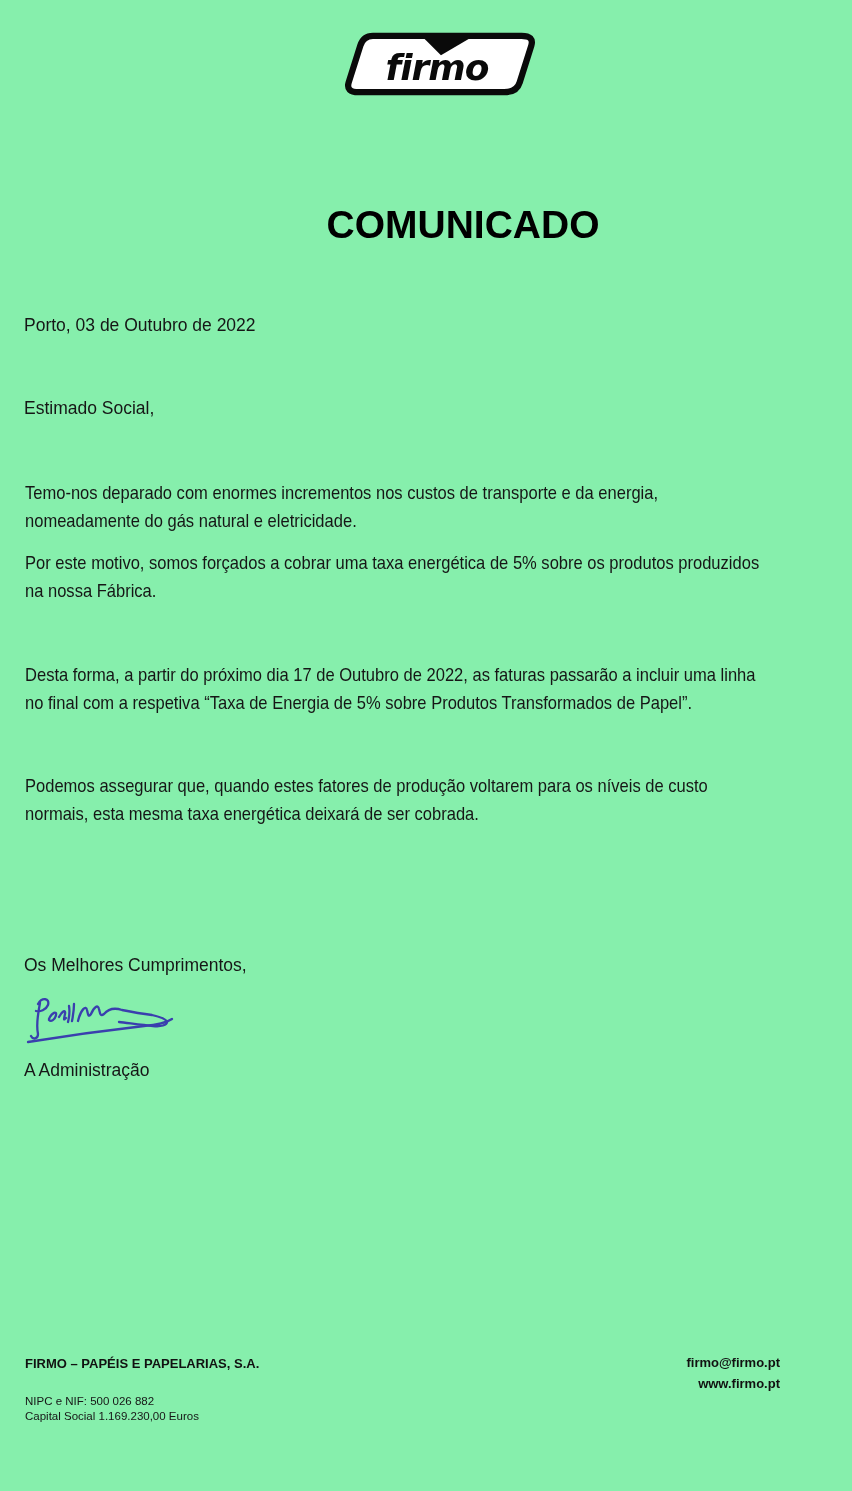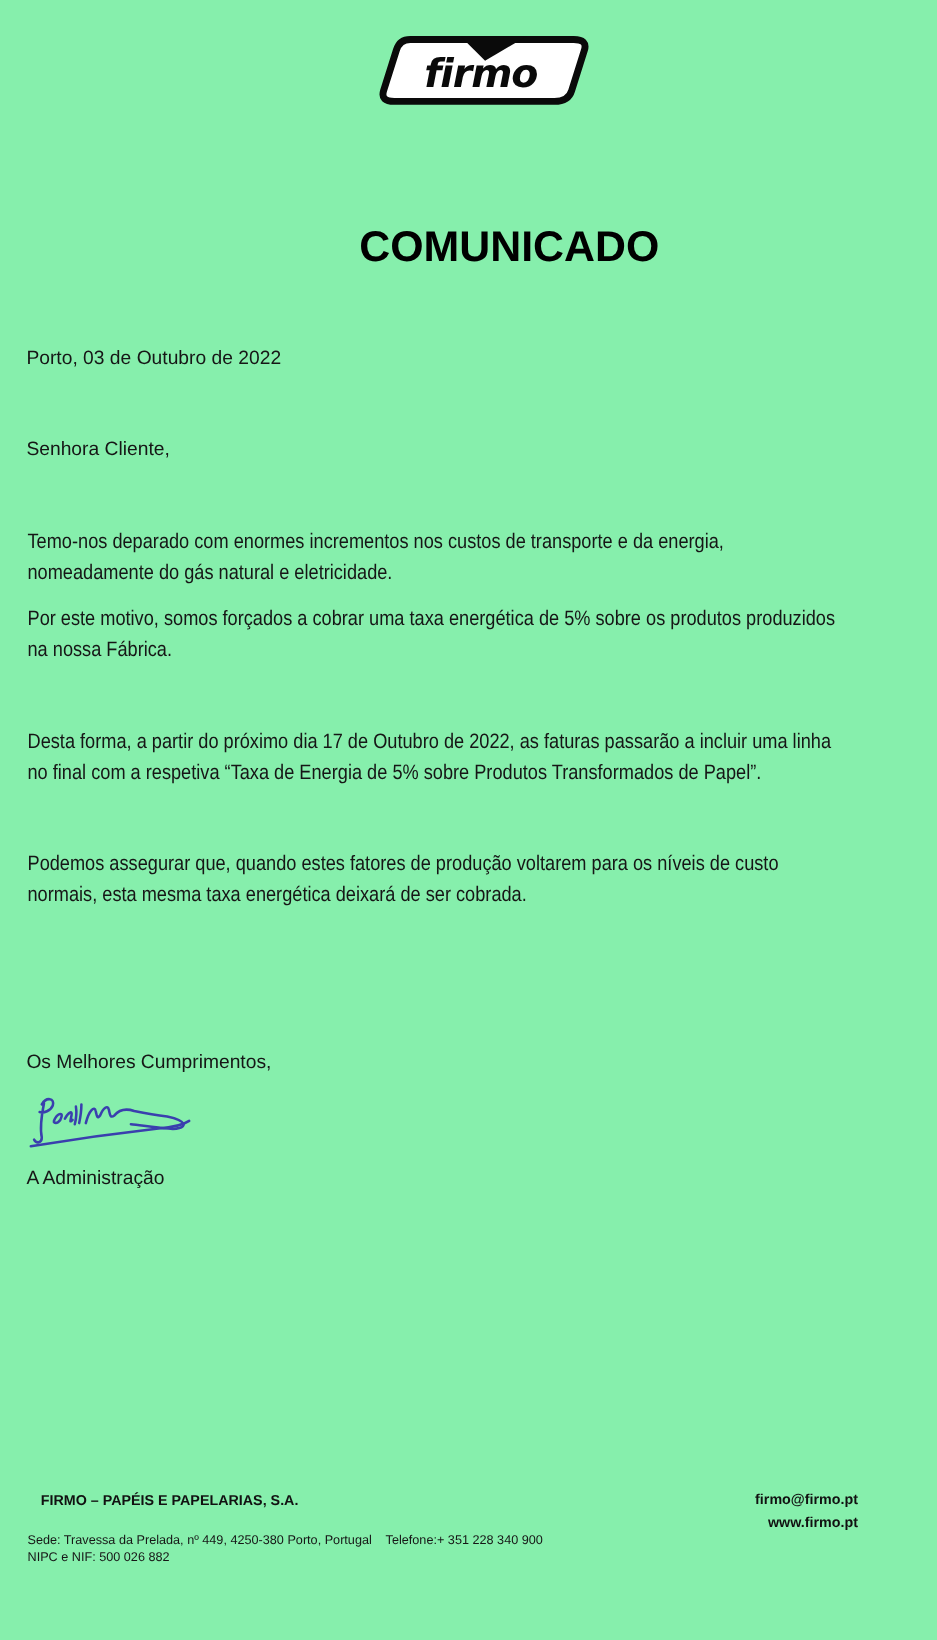--- a/index.html
+++ b/index.html
@@ -43,21 +43,20 @@
   }
   .para .pline { white-space: pre; }
   .sig-svg { position: absolute; left: 24px; top: 994px; }
   .footer-company {
     position: absolute;
     left: 25px; top: 1356px;
     font-size: 13px;
     font-weight: bold;
     white-space: pre;
     color: #111111;
-    margin-left: 12px;
   }
   .footer-lines {
     position: absolute;
     left: 25px; top: 1394px;
     font-size: 11.5px;
     line-height: 15.4px;
     color: #161616;
   }
   .footer-lines div { white-space: pre; }
   .footer-right {
@@ -78,21 +77,21 @@
 
   <svg class="logo-svg" width="198" height="68" viewBox="0 0 200 70">
     <path d="M 31,6 L 184,6 Q 197,6 194,16 L 182,54 Q 179,64 166,64 L 16,64 Q 3,64 6,54 L 18,16 Q 21,6 31,6 Z" fill="#ffffff" stroke="#0a0a0a" stroke-width="6.5"></path>
     <polygon points="78,3 140,3 101,26" fill="#0a0a0a"></polygon>
     <text x="97" y="51" text-anchor="middle" font-family="DejaVu Sans, sans-serif" font-size="37" font-style="italic" font-weight="bold" letter-spacing="-1" fill="#0a0a0a">firmo</text>
   </svg>
 
   <div class="title">COMUNICADO</div>
 
   <div class="regular" style="top:314px">Porto, 03 de Outubro de 2022</div>
-  <div class="regular" style="top:397px">Senhora Cliente,</div>
+  <div class="regular" style="top:397px">Estimado Social,</div>
 
   <div class="para" style="top:479px">
     <div class="pline">Temo-nos deparado com enormes incrementos nos custos de transporte e da energia,</div>
     <div class="pline">nomeadamente do gás natural e eletricidade.</div>
   </div>
 
   <div class="para" style="top:549px">
     <div class="pline">Por este motivo, somos forçados a cobrar uma taxa energética de 5% sobre os produtos produzidos</div>
     <div class="pline">na nossa Fábrica.</div>
   </div>
@@ -116,22 +115,22 @@
       <path d="M 54,26 C 57,14 62,10 63,15 C 64,19 64,23 67,19 C 70,12 74,9 75,14 C 76,18 76,22 80,19 C 85,13 92,13 98,15 C 108,17 120,19 128,20 C 137,22 142,24 143,27 C 143,30 137,32 129,31 C 118,30 104,28 95,27"></path>
       <path d="M 4,47 C 35,42 85,35 120,31 C 132,30 142,28 148,24"></path>
     </g>
   </svg>
 
   <div class="regular" style="top:1059px">A Administração</div>
 
   <div class="footer-company">FIRMO – PAPÉIS E PAPELARIAS, S.A.</div>
 
   <div class="footer-lines">
-    <div>Sede: Travessa da Prelada, nº 449, 4250-380 Porto, Portugal    Telefone:+ 351 228 340 900</div>
     <div>NIPC e NIF: 500 026 882</div>
+    <div>Capital Social 1.169.230,00 Euros</div>
   </div>
 
   <div class="footer-right">
     <div>firmo@firmo.pt</div>
     <div>www.firmo.pt</div>
   </div>
 
 </div>
 
 </body></html>

